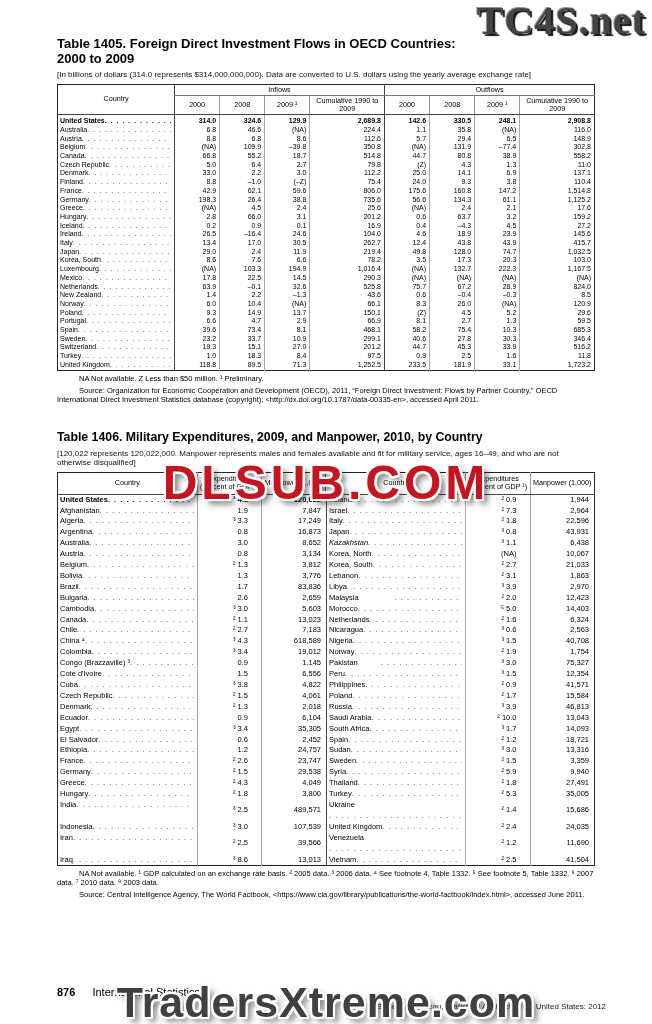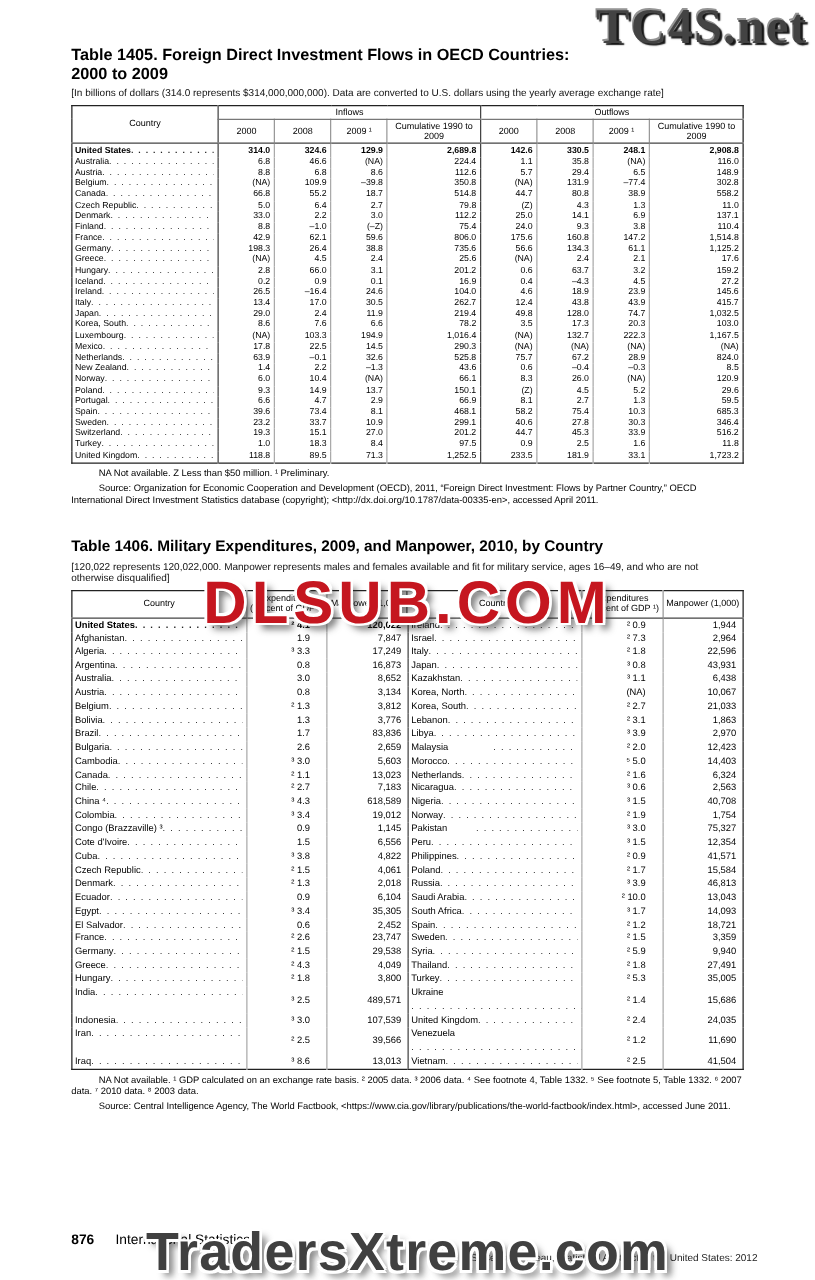--- a/index.html
+++ b/index.html
@@ -596,21 +596,21 @@
             <td class="num exp">³ 0.8</td>
             <td class="num man">43,931</td>
           </tr>
           <tr>
             <td class="cname">
               <span class="nm">Australia</span>
               <span class="leader"></span>
             </td>
             <td class="num exp">3.0</td>
             <td class="num man">8,652</td>
-            <td class="cname grpname" style="border-left: 1px solid rgb(68, 68, 68);">
+            <td class="cname grpname" style="border-left: 1px solid rgb(68, 68, 68); font-style: italic;">
               <span class="nm">Kazakhstan</span>
               <span class="leader"></span>
             </td>
             <td class="num exp">³ 1.1</td>
             <td class="num man">6,438</td>
           </tr>
           <tr>
             <td class="cname">
               <span class="nm">Austria</span>
               <span class="leader"></span>
@@ -854,20 +854,34 @@
               <span class="leader"></span>
             </td>
             <td class="num exp">0.6</td>
             <td class="num man">2,452</td>
             <td class="cname grpname" style="border-left: 1px solid rgb(68, 68, 68);">
               <span class="nm">Spain</span>
               <span class="leader"></span>
             </td>
             <td class="num exp">² 1.2</td>
             <td class="num man">18,721</td>
+          </tr>
+          <tr>
+            <td class="cname">
+              <span class="nm">Ethiopia</span>
+              <span class="leader"></span>
+            </td>
+            <td class="num exp">1.2</td>
+            <td class="num man">24,757</td>
+            <td class="cname grpname" style="border-left: 1px solid rgb(68, 68, 68);">
+              <span class="nm">Sudan</span>
+              <span class="leader"></span>
+            </td>
+            <td class="num exp">³ 3.0</td>
+            <td class="num man">13,316</td>
           </tr>
           <tr>
             <td class="cname">
               <span class="nm">France</span>
               <span class="leader"></span>
             </td>
             <td class="num exp">² 2.6</td>
             <td class="num man">23,747</td>
             <td class="cname grpname" style="border-left: 1px solid rgb(68, 68, 68);">
               <span class="nm">Sweden</span>

